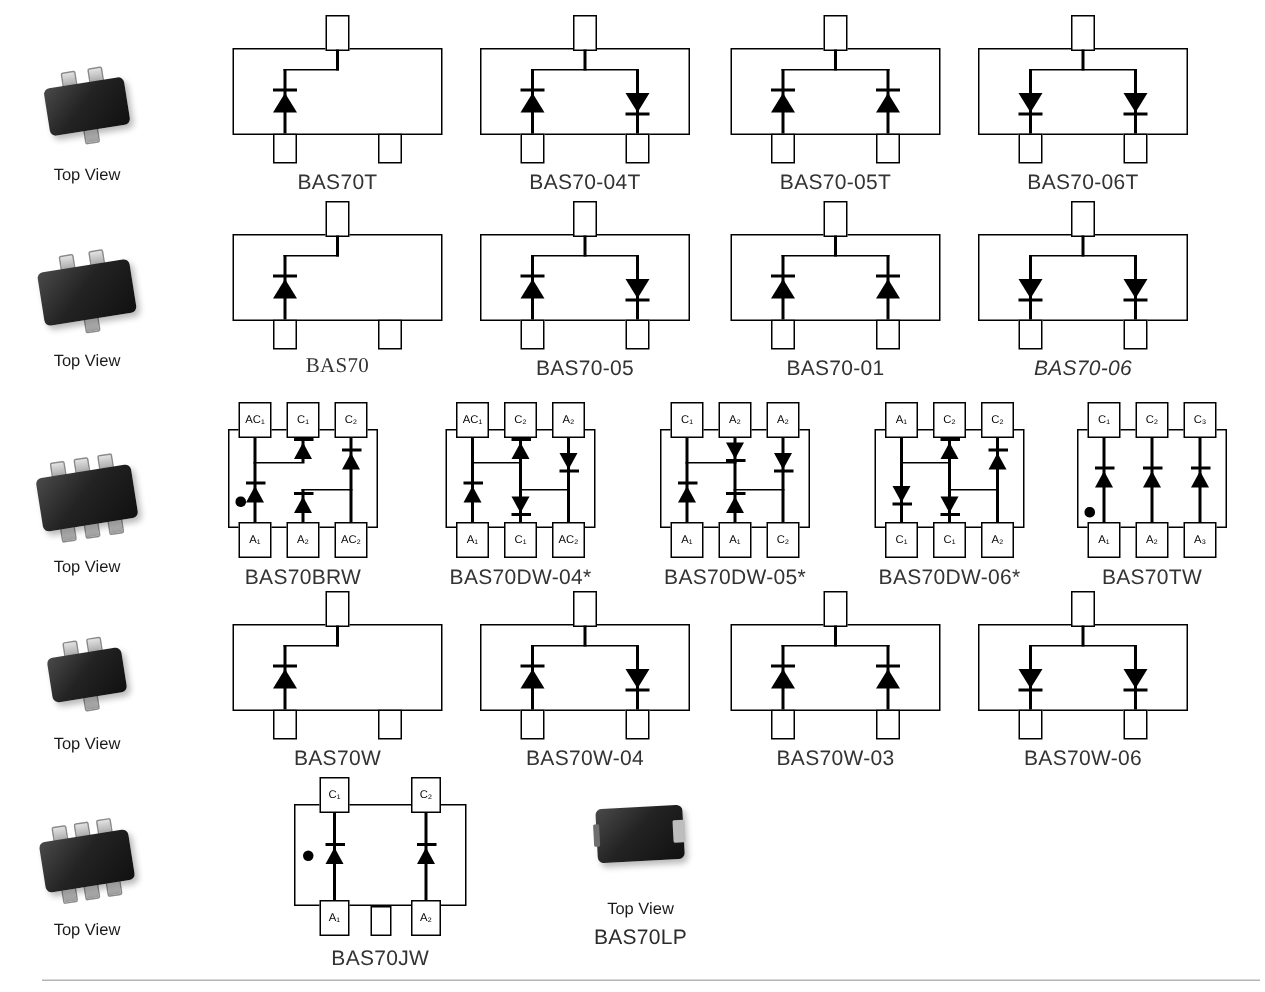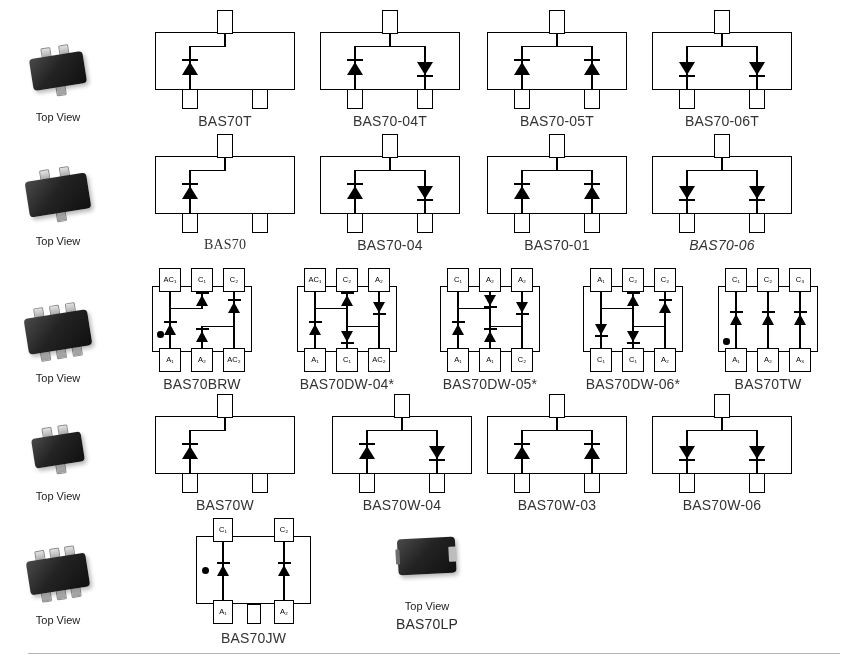--- a/index.html
+++ b/index.html
@@ -154,21 +154,21 @@
         <div class="pin" style="left: 27px; top: 78.5px; width: 16px; height: 20px;"></div>
         <div class="pin" style="left: 97px; top: 78.5px; width: 16px; height: 20px;"></div>
         <div class="wire" style="left: 69.3px; top: 23px; width: 1.4px; height: 14.4px;"></div>
         <div class="wire" style="left: 34.3px; top: 36px; width: 71.4px; height: 1.4px;"></div>
         <div class="wire" style="left: 34.3px; top: 36px; width: 1.4px; height: 43px;"></div>
         <div class="wire" style="left: 104.3px; top: 36px; width: 1.4px; height: 43px;"></div>
         <div class="tri" style="left: 27px; top: 51.5px; border-left: 8px solid transparent; border-right: 8px solid transparent; border-bottom: 13px solid rgb(0, 0, 0);"></div>
         <div class="bar" style="left: 27px; top: 48.7px; width: 16px; height: 2.2px;"></div>
         <div class="tri" style="left: 97px; top: 51.5px; border-left: 8px solid transparent; border-right: 8px solid transparent; border-top: 13px solid rgb(0, 0, 0);"></div>
         <div class="bar" style="left: 97px; top: 65.1px; width: 16px; height: 2.2px;"></div>
-        <div class="devlab" style="left: 0px; top: 103px; width: 140px;">BAS70-04</div>
+        <div class="devlab" style="left: 0px; top: 103px; width: 140px;">BAS70-05</div>
       </div>
       <div class="schematic" style="left: 487px; top: 134px; width: 140px; height: 140px;">
         <div class="body-rect" style="left: 0px; top: 22px; width: 140px; height: 58px;"></div>
         <div class="pin" style="left: 62px; top: 0px; width: 16px; height: 23.5px;"></div>
         <div class="pin" style="left: 27px; top: 78.5px; width: 16px; height: 20px;"></div>
         <div class="pin" style="left: 97px; top: 78.5px; width: 16px; height: 20px;"></div>
         <div class="wire" style="left: 69.3px; top: 23px; width: 1.4px; height: 14.4px;"></div>
         <div class="wire" style="left: 34.3px; top: 36px; width: 71.4px; height: 1.4px;"></div>
         <div class="wire" style="left: 34.3px; top: 36px; width: 1.4px; height: 43px;"></div>
         <div class="wire" style="left: 104.3px; top: 36px; width: 1.4px; height: 43px;"></div>
@@ -312,21 +312,21 @@
         <div class="pin" style="left: 62px; top: 0px; width: 16px; height: 23.5px;"></div>
         <div class="pin" style="left: 27px; top: 78.5px; width: 16px; height: 20px;"></div>
         <div class="pin" style="left: 97px; top: 78.5px; width: 16px; height: 20px;"></div>
         <div class="wire" style="left: 69.3px; top: 23px; width: 1.4px; height: 14.4px;"></div>
         <div class="wire" style="left: 34.3px; top: 36px; width: 36.4px; height: 1.4px;"></div>
         <div class="wire" style="left: 34.3px; top: 36px; width: 1.4px; height: 43px;"></div>
         <div class="tri" style="left: 27px; top: 51.5px; border-left: 8px solid transparent; border-right: 8px solid transparent; border-bottom: 13px solid rgb(0, 0, 0);"></div>
         <div class="bar" style="left: 27px; top: 48.7px; width: 16px; height: 2.2px;"></div>
         <div class="devlab" style="left: 0px; top: 103px; width: 140px;">BAS70W</div>
       </div>
-      <div class="schematic" style="left: 332px; top: 394px; width: 140px; height: 140px;">
+      <div class="schematic" style="left: 320px; top: 394px; width: 140px; height: 140px;">
         <div class="body-rect" style="left: 0px; top: 22px; width: 140px; height: 58px;"></div>
         <div class="pin" style="left: 62px; top: 0px; width: 16px; height: 23.5px;"></div>
         <div class="pin" style="left: 27px; top: 78.5px; width: 16px; height: 20px;"></div>
         <div class="pin" style="left: 97px; top: 78.5px; width: 16px; height: 20px;"></div>
         <div class="wire" style="left: 69.3px; top: 23px; width: 1.4px; height: 14.4px;"></div>
         <div class="wire" style="left: 34.3px; top: 36px; width: 71.4px; height: 1.4px;"></div>
         <div class="wire" style="left: 34.3px; top: 36px; width: 1.4px; height: 43px;"></div>
         <div class="wire" style="left: 104.3px; top: 36px; width: 1.4px; height: 43px;"></div>
         <div class="tri" style="left: 27px; top: 51.5px; border-left: 8px solid transparent; border-right: 8px solid transparent; border-bottom: 13px solid rgb(0, 0, 0);"></div>
         <div class="bar" style="left: 27px; top: 48.7px; width: 16px; height: 2.2px;"></div>

